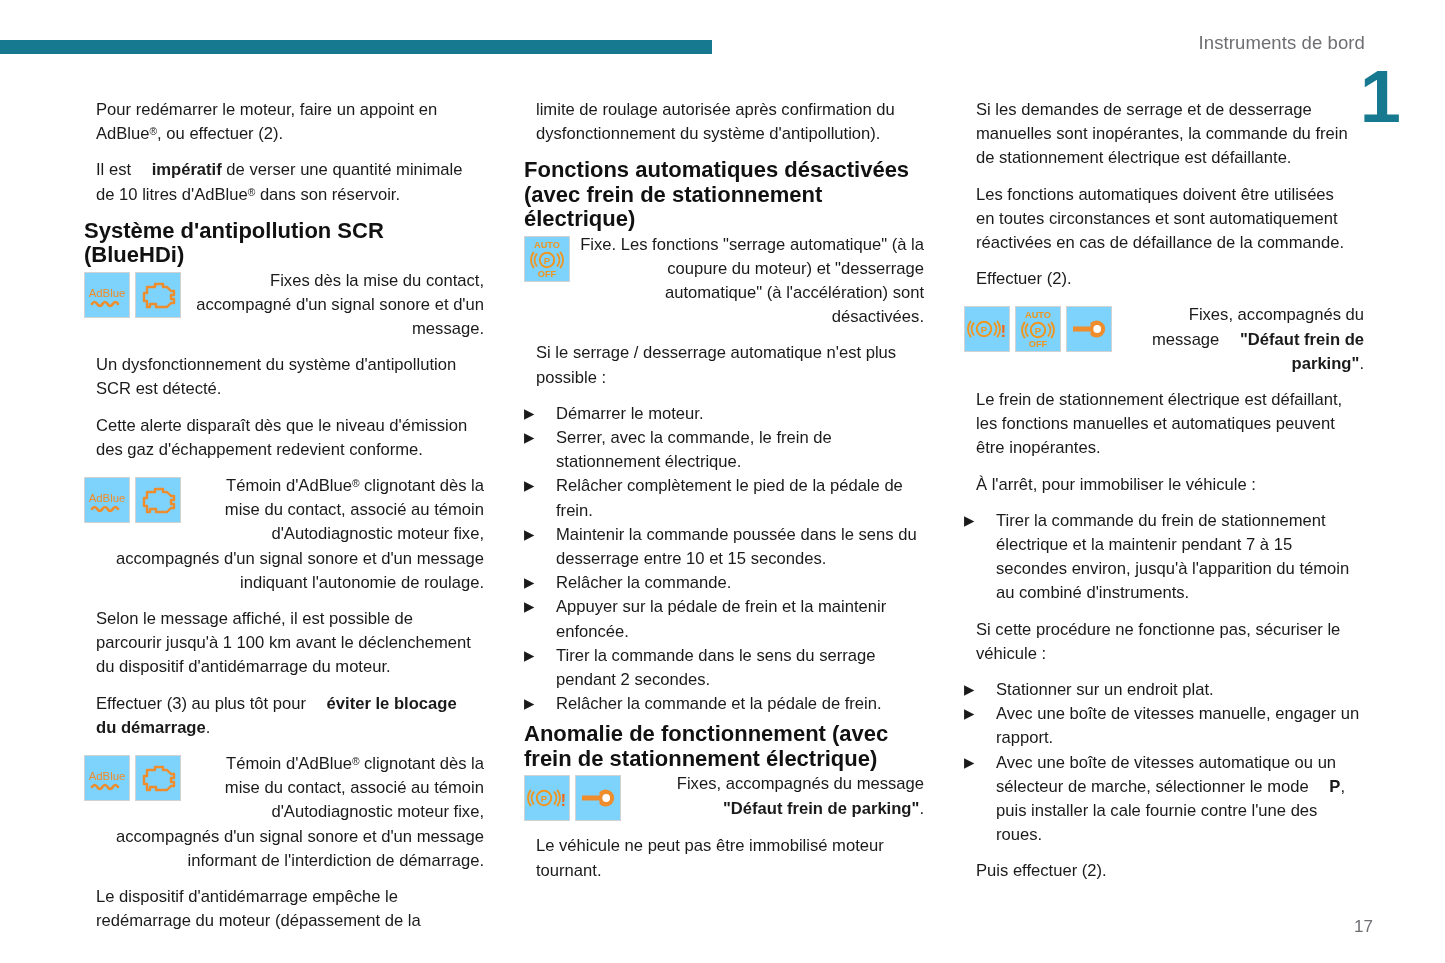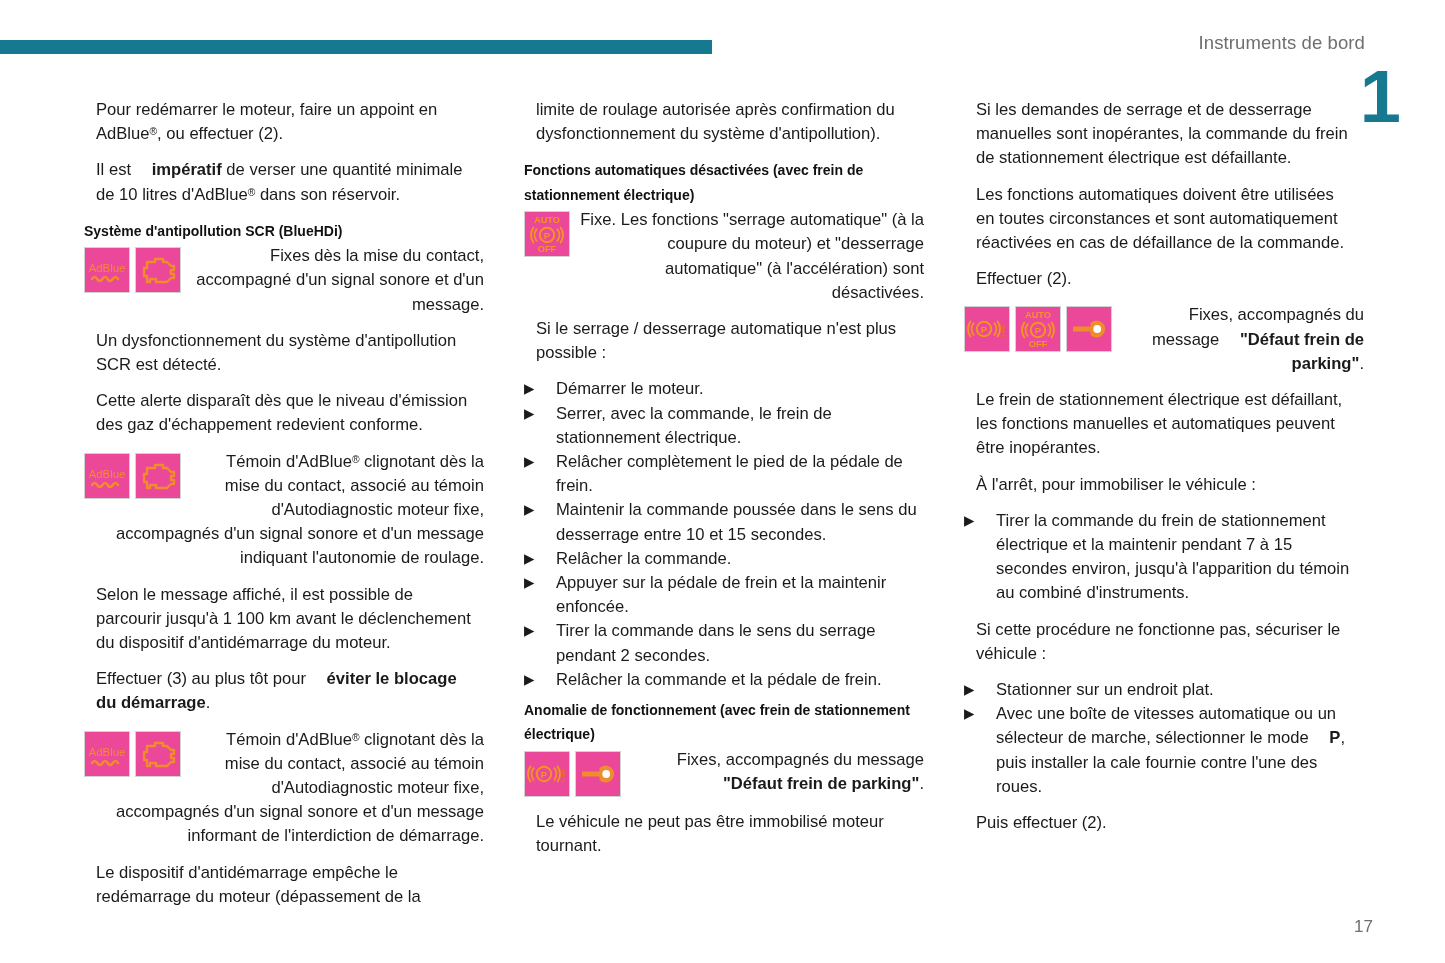--- a/index.html
+++ b/index.html
@@ -58,21 +58,21 @@
 
   p.para {
     margin: 12px;
     font-size: 16.6px;
     line-height: 24.2px;
     color: #1a1a1a;
     text-align: left;
   }
   h3.section-title {
     margin: 6px 0 1px 0;
-    font-size: 14px;
+    font-size: 22px;
     line-height: 24.4px;
     font-weight: bold;
     color: #111;
   }
   .bullet {
     margin: 0;
     font-size: 16.6px;
     line-height: 24.2px;
     padding-left: 32px;
     text-indent: -32px;
@@ -103,21 +103,21 @@
     margin: 0;
     font-size: 16.6px;
     line-height: 24.2px;
     text-align: right;
   }
 
   
   .tile {
     width: 46px; height: 46px;
     border: 1px solid #d2d2d2;
-    background: #ec4899;
+    background: #7dd3fc;
     position: relative;
     flex: 0 0 auto;
     display: flex;
     align-items: center;
     justify-content: center;
   }
   .tile svg { display: block; }
 
   
   .adblue-word {
@@ -317,18 +317,19 @@
     </div>
 
     <p class="para">Le frein de stationnement électrique est défaillant, les fonctions manuelles et automatiques peuvent être inopérantes.</p>
     <p class="para">À l'arrêt, pour immobiliser le véhicule :</p>
 
     <p class="bullet"><span class="tri">▶</span><span>Tirer la commande du frein de stationnement électrique et la maintenir pendant 7 à 15 secondes environ, jusqu'à l'apparition du témoin au combiné d'instruments.</span></p>
 
     <p class="para">Si cette procédure ne fonctionne pas, sécuriser le véhicule :</p>
 
     <p class="bullet"><span class="tri">▶</span><span>Stationner sur un endroit plat.</span></p>
+    <p class="bullet"><span class="tri">▶</span><span>Avec une boîte de vitesses manuelle, engager un rapport.</span></p>
     <p class="bullet"><span class="tri">▶</span><span>Avec une boîte de vitesses automatique ou un sélecteur de marche, sélectionner le mode </span><b>P</b><span>, puis installer la cale fournie contre l'une des roues.</span></p>
 
     <p class="para">Puis effectuer (2).</p>
   </div>
 
 </div>
 
 </body></html>

